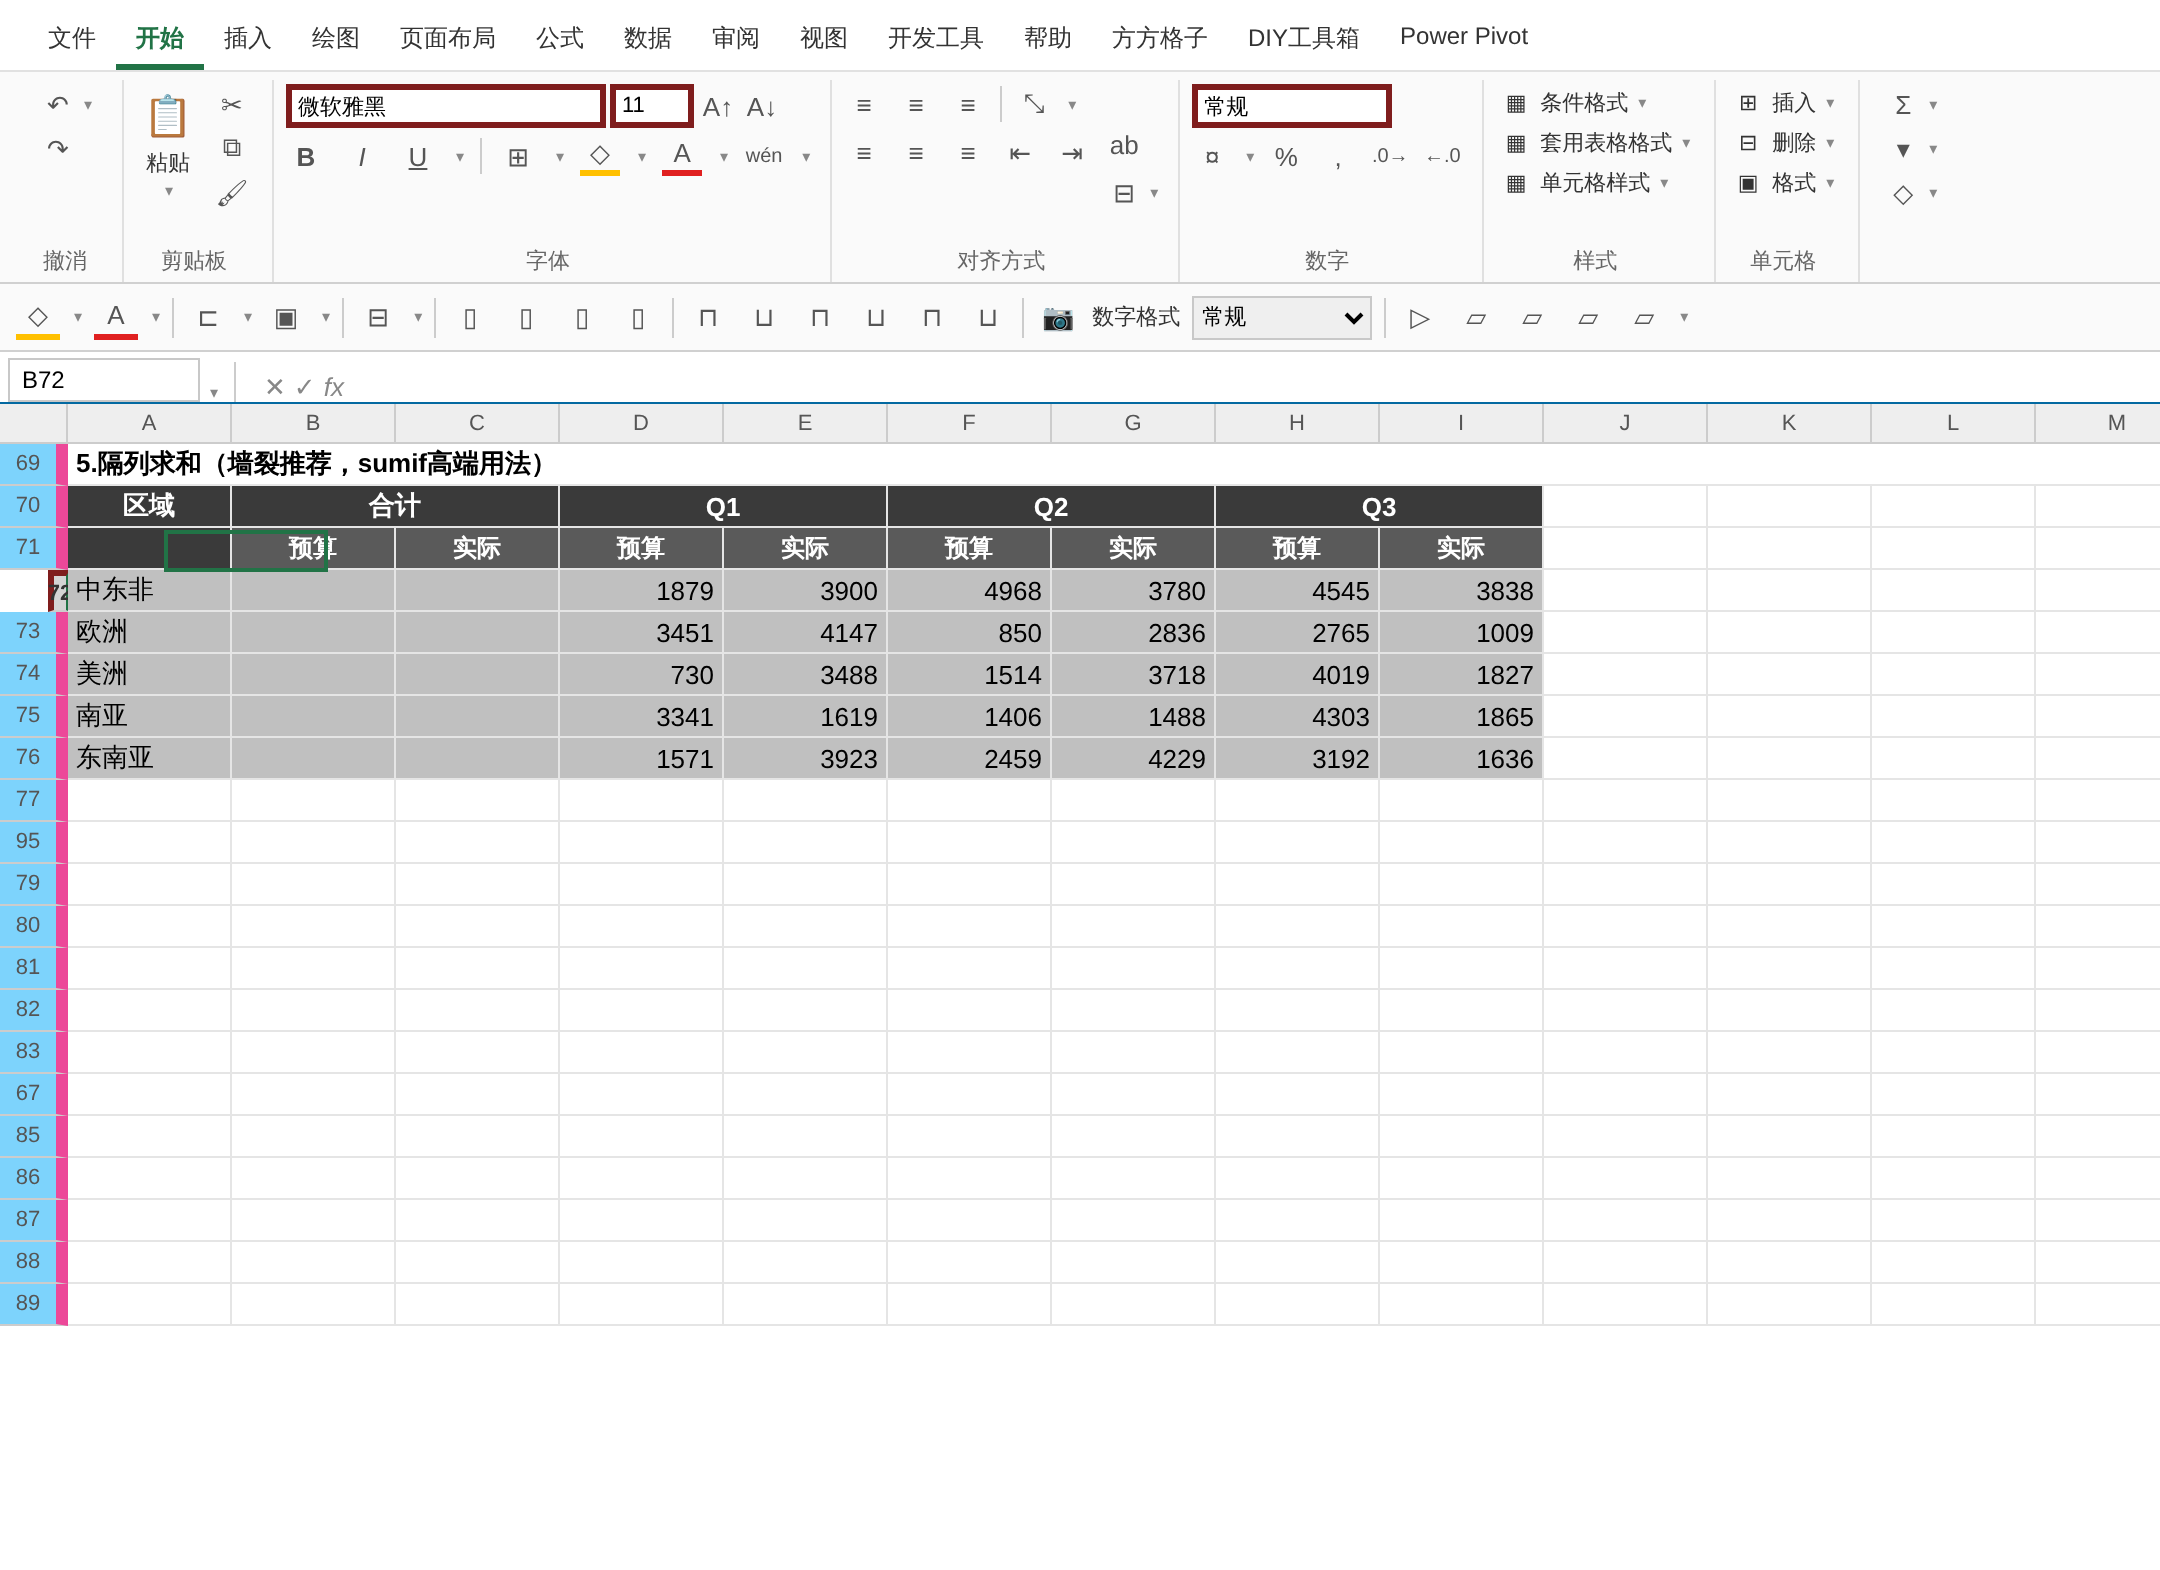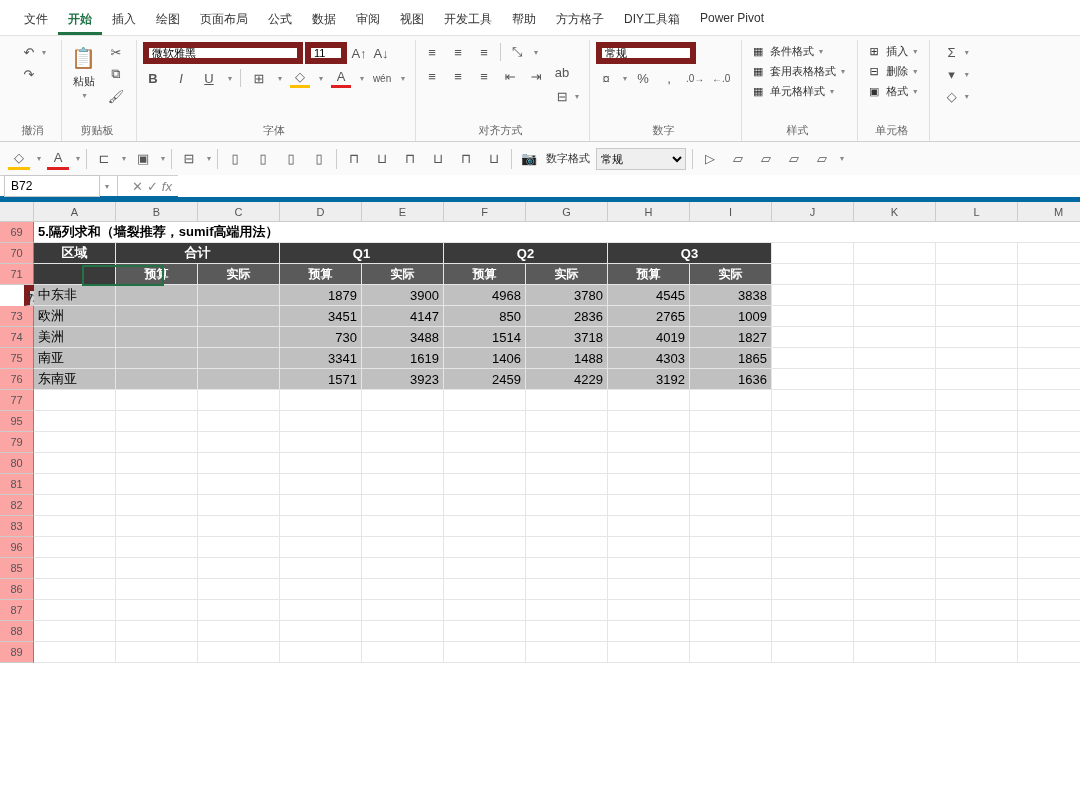--- a/index.html
+++ b/index.html
@@ -11,44 +11,44 @@
 
 .ribbon { display: flex; background: #fafafa; border-bottom: 1px solid #d0d0d0; height: 106px; padding: 4px 0 0 8px; }
 .group { border-right: 1px solid #e0e0e0; padding: 2px 10px 0 6px; display: flex; flex-direction: column; align-items: center; position: relative; min-width: 54px; }
 .group-label { font-size: 11px; color: #666; position: absolute; bottom: 3px; width: 100%; text-align: center; }
 .grp-body { display: flex; align-items: flex-start; gap: 6px; height: 76px; }
 
 .btn-lg { display: flex; flex-direction: column; align-items: center; gap: 2px; cursor: pointer; padding: 2px; }
 .btn-lg .ico { width: 28px; height: 28px; display: flex; align-items: center; justify-content: center; font-size: 20px; }
 .btn-lg .lbl { font-size: 11px; color: #333; }
 .btn-row { display: flex; gap: 2px; align-items: center; }
-.sel { border: 6px solid #7f1d1d; background: #fff; height: 22px; font-size: 11px; padding: 0 3px; }
+.sel { border: 3px solid #7f1d1d; background: #fff; height: 22px; font-size: 11px; padding: 0 3px; }
 .sel.font { width: 160px; }
 .sel.size { width: 42px; }
 .v3 { display: flex; flex-direction: column; gap: 2px; }
 .icon-box { width: 20px; height: 20px; display: inline-flex; align-items: center; justify-content: center; font-size: 13px; color: #555; }
 .drop { font-size: 8px; color: #888; margin-left: 1px; }
 
 .qat { background: #fafafa; border-bottom: 1px solid #d0d0d0; height: 34px; display: flex; align-items: center; padding: 0 8px; gap: 6px; }
 .qat .qbtn { width: 22px; height: 22px; display: flex; align-items: center; justify-content: center; cursor: pointer; font-size: 13px; color: #555; }
 .qat .sep { width: 1px; height: 20px; background: #ccc; }
 .qat select { border: 1px solid #c8c8c8; height: 22px; font-size: 11px; }
 
-.formula-bar { display: flex; height: 26px; border-bottom: 6px solid #0369a1; align-items: center; }
+.formula-bar { display: flex; height: 26px; border-bottom: 1px solid #0369a1; align-items: flex-end; }
 .name-box { border: 1px solid #c8c8c8; width: 96px; height: 22px; margin: 0 4px; padding: 0 6px; font-size: 12px; display: flex; align-items: center; }
 .fx-controls { display: flex; gap: 4px; padding: 0 6px; color: #888; }
 .fx-controls span { cursor: pointer; font-size: 13px; }
 .fx-input { flex: 1; border: none; outline: none; height: 22px; padding: 0 6px; font-size: 12px; }
 
 .grid-area { position: relative; overflow: hidden; }
 .select-all { position: absolute; left: 0; top: 0; width: 34px; height: 20px; background: #eee; border-right: 1px solid #ccc; border-bottom: 1px solid #ccc; }
 .col-headers { position: absolute; left: 34px; top: 0; height: 20px; display: flex; }
 .ch { width: 82px; background: #eee; border-right: 1px solid #ccc; border-bottom: 1px solid #ccc; display: flex; align-items: center; justify-content: center; font-size: 11px; color: #555; }
 .row-headers { position: absolute; left: 0; top: 20px; width: 34px; display: flex; flex-direction: column; }
-.rh { height: 21px; background: #fca5a5; border-right: 1px solid #ec4899; border-bottom: 1px solid #ccc; display: flex; align-items: center; justify-content: center; font-size: 11px; color: #555; }
+.rh { height: 21px; background: #7dd3fc; border-right: 6px solid #ec4899; border-bottom: 1px solid #ccc; display: flex; align-items: center; justify-content: center; font-size: 11px; color: #555; }
 .rh.sel { background: #d4d4d4; font-weight: bold; color: #333; border-right: 2px solid #217346; margin-left: 24px; }
 .cells { position: absolute; left: 34px; top: 20px; }
 .row { display: flex; height: 21px; }
 .cell { width: 82px; height: 21px; border-right: 1px solid #e5e5e5; border-bottom: 1px solid #e5e5e5; padding: 0 4px; display: flex; align-items: center; font-size: 13px; overflow: hidden; white-space: nowrap; }
 
 .title-cell { font-weight: 700; grid-column: span 13; width: calc(82px*13); background: #fff; font-size: 13px; }
 .hdr1 { background: #3a3a3a; color: #fff; font-weight: 700; justify-content: center; font-size: 13px; }
 .hdr2 { background: #5a5a5a; color: #fff; font-weight: 700; justify-content: center; font-size: 12px; }
 .data { background: #c0c0c0; color: #000; }
 .num { justify-content: flex-end; }
@@ -332,21 +332,21 @@
       <div class="rh">74</div>
       <div class="rh">75</div>
       <div class="rh">76</div>
       <div class="rh">77</div>
       <div class="rh">95</div>
       <div class="rh">79</div>
       <div class="rh">80</div>
       <div class="rh">81</div>
       <div class="rh">82</div>
       <div class="rh">83</div>
-      <div class="rh">96</div>
+      <div class="rh">67</div>
       <div class="rh">85</div>
       <div class="rh">86</div>
       <div class="rh">87</div>
       <div class="rh">88</div>
       <div class="rh">89</div>
     </div>
   <div class="cells" id="cells">
       <div class="row">
         <div class="cell title-cell" style="width: 1066px;">5.隔列求和（墙裂推荐，sumif高端用法）</div>
       </div>

